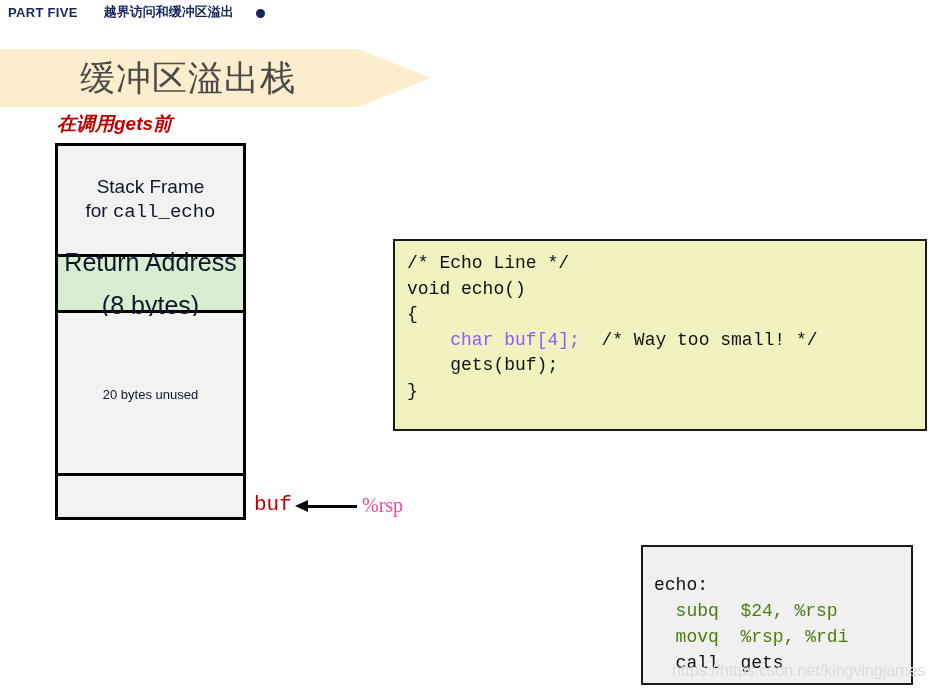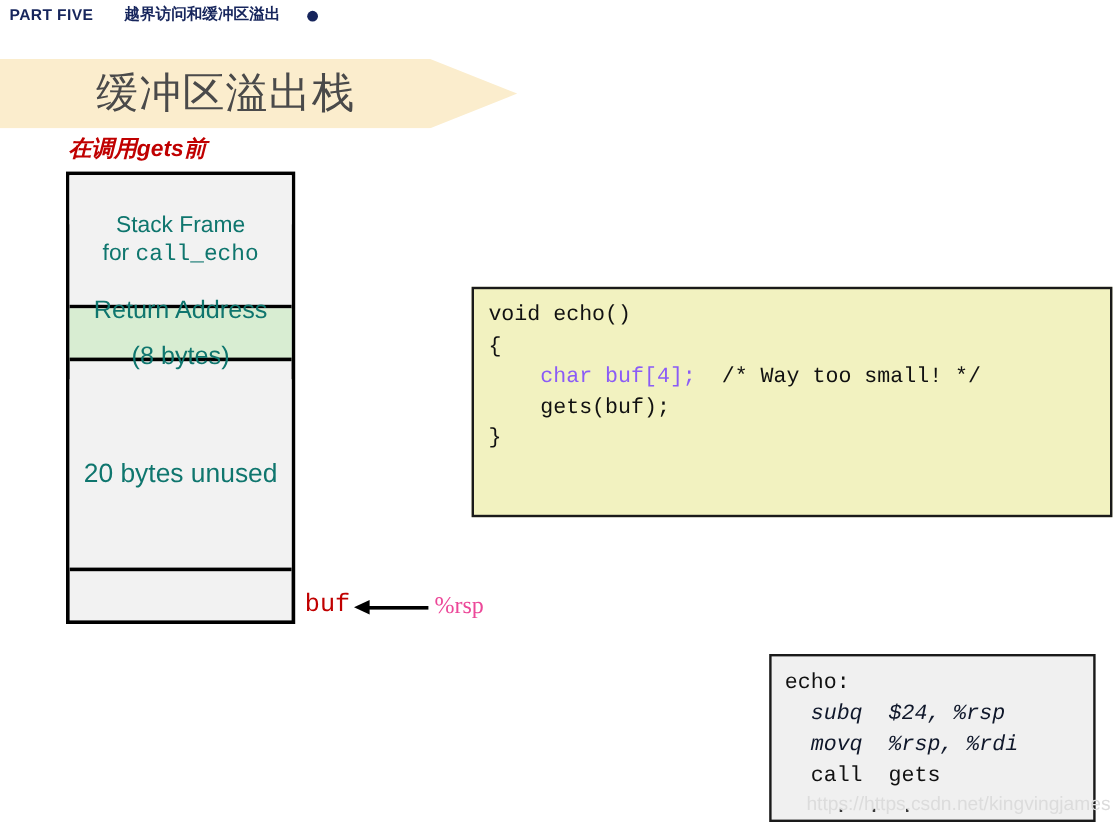--- a/index.html
+++ b/index.html
@@ -95,52 +95,52 @@
   }
   .stack-cell {
     position: absolute;
     left: 0;
     width: 100%;
     box-sizing: border-box;
     display: flex;
     align-items: center;
     justify-content: center;
     text-align: center;
-    color: #0f766e;
+    color: #0f172a;
   }
   .cell-frame {
     top: 0;
     height: 111px;
     background: #f2f2f2;
     border-bottom: 3px solid #000000;
     flex-direction: column;
     font-size: 19px;
   }
   .cell-frame .frame-line1 { line-height: 1.25; }
   .cell-frame .frame-line2 { line-height: 1.25; white-space: nowrap; }
   .cell-frame .frame-mono {
     font-family: "Liberation Mono", monospace;
     font-size: 19px;
   }
   .cell-return {
     top: 111px;
-    height: 44px;
+    height: 56px;
     background: #d8edd2;
     border-bottom: 3px solid #000000;
     flex-direction: column;
-    font-size: 21px;
+    font-size: 25px;
     gap: 12px;
   }
   .cell-return div { line-height: 1.22; }
   .cell-unused {
     top: 170px;
     height: 160px;
     background: #f2f2f2;
     border-bottom: 3px solid #000000;
-    font-size: 22px;
+    font-size: 13px;
   }
   .cell-bytes {
     top: 330px;
     height: 41px;
     background: #f2f2f2;
     display: flex;
     flex-direction: row;
     align-items: stretch;
     padding: 3px;
     box-sizing: border-box;
@@ -216,29 +216,29 @@
   
   .asm-box {
     position: absolute;
     left: 641px;
     top: 545px;
     width: 272px;
     height: 140px;
     box-sizing: border-box;
     background: #f0f0f0;
     border: 2px solid #1a1a1a;
-    padding: 9px 0 0 11px;
+    padding: 25px 0 0 11px;
     font-family: "Liberation Mono", monospace;
     font-size: 18px;
     line-height: 26px;
     color: #111111;
     white-space: pre;
     overflow: hidden;
   }
-  .asm-box .asm-red { color: #0f172a; font-style: italic; }
+  .asm-box .asm-red { color: #4d7c0f; }
   .asm-box .asm-dots {
     color: #3b3b3b;
     letter-spacing: 3px;
   }
 
   
   .watermark {
     position: absolute;
     left: 672px;
     top: 662px;
@@ -286,17 +286,17 @@
     <div class="byte-cell">[1]</div>
     <div class="byte-cell">[0]</div>
   </div>
 
 </div>
 
 <div class="buf-label">buf</div>
 <div class="rsp-arrow"></div>
 <div class="rsp-label">%rsp</div>
 
-<div class="code-box"><div><span>void echo()</span></div><div><span>{</span></div><div><span>    </span><span class="code-red">char buf[4];</span><span>  /* Way too small! */</span></div><div><span>    gets(buf);</span></div><div><span>}</span></div></div>
+<div class="code-box"><div><span>/* Echo Line */</span></div><div><span>void echo()</span></div><div><span>{</span></div><div><span>    </span><span class="code-red">char buf[4];</span><span>  /* Way too small! */</span></div><div><span>    gets(buf);</span></div><div><span>}</span></div></div>
 
 <div class="asm-box"><div><span>echo:</span></div><div><span>  </span><span class="asm-red">subq  $24, %rsp</span></div><div><span>  </span><span class="asm-red">movq  %rsp, %rdi</span></div><div><span>  call  gets</span></div><div><span class="asm-dots">   . . .</span></div></div>
 
 <div class="watermark">https://https.csdn.net/kingvingjames</div>
 
 </body></html>

